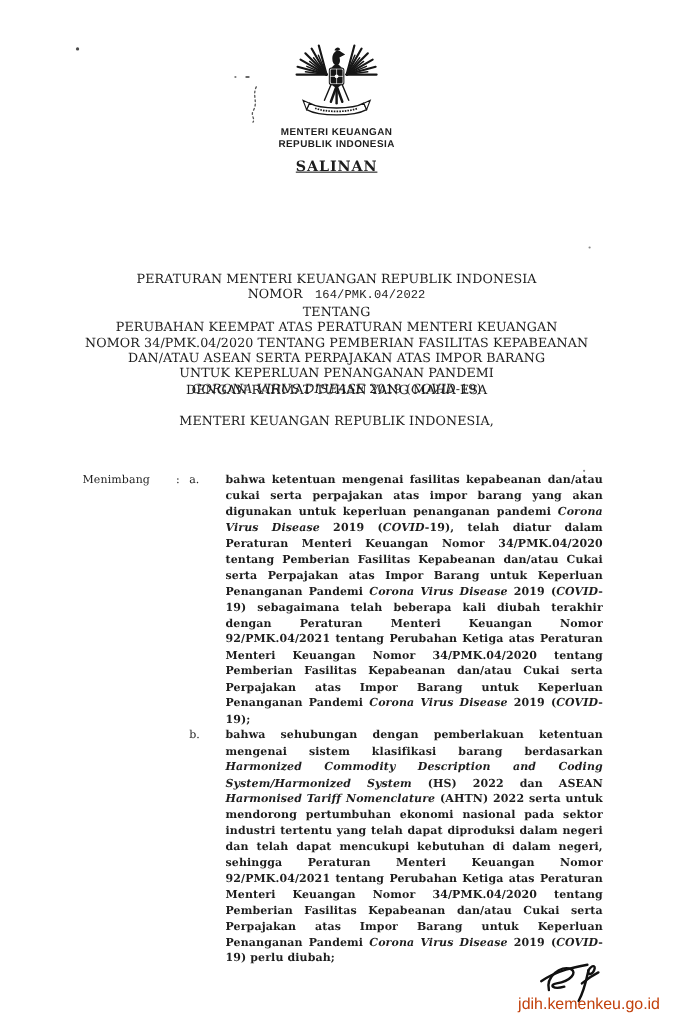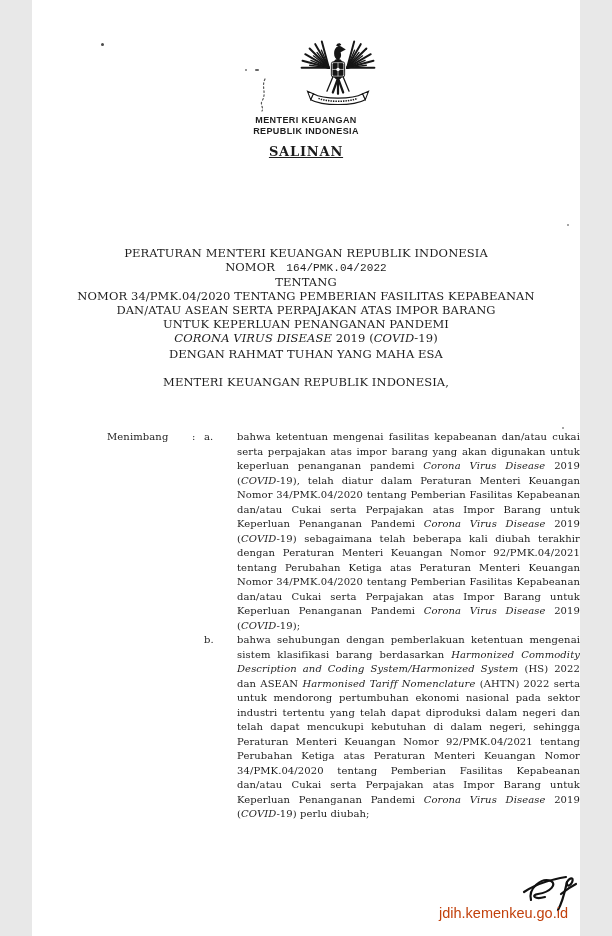--- a/index.html
+++ b/index.html
@@ -1,17 +1,17 @@
 <!DOCTYPE html>
 <html><head>
 <meta charset="utf-8">
 <style>
   html,body{margin:0;padding:0;background:#e8e8e8;}
   .page{
-    position:relative;width:548px;height:936px;background:#ffffff;
+    position:relative;width:612px;height:936px;background:#ffffff;
     font-family:"DejaVu Serif",serif;color:#1d1d1d;overflow:hidden;
     margin:0 auto;
   }
   .ctr{position:absolute;left:0;right:0;text-align:center;}
   .emblem{position:absolute;left:267px;top:33px;width:78px;height:80px;}
   .hdr{font-family:"Liberation Sans",sans-serif;font-weight:bold;font-size:9px;letter-spacing:.4px;line-height:11px;}
   .hdr1{top:115px;}
   .hdr2{top:126px;}
   .salinan{top:144px;font-weight:bold;font-size:13px;letter-spacing:.8px;text-decoration:underline;}
   .title{position:absolute;top:219px;left:0;right:0;margin-top:27px;}
@@ -19,21 +19,21 @@
   .it{font-style:italic;}
   .mono{font-family:"Liberation Mono",monospace;font-size:11px;}
   .invocation{top:347px;font-size:11.5px;letter-spacing:.1px;}
   .authority{top:375px;font-size:11.5px;letter-spacing:.1px;}
   .considering{
     position:absolute;left:75px;top:430px;
     display:grid;grid-template-columns:85px 12px 33px 343px;
     font-size:10px;line-height:14.5px;letter-spacing:.1px;
   }
   .c-label,.c-colon,.c-marker{align-self:start;}
-  .c-text{text-align:justify;text-justify:inter-word;}
+  .c-text{text-align:justify;text-justify:inter-word;font-weight:bold;}
   .col3{grid-column:3;}
   .col4{grid-column:4;}
   .paraf{position:absolute;left:489px;top:873px;width:58px;height:40px;}
   .jdih{
     position:absolute;right:12px;top:905px;
     font-family:"Liberation Sans",sans-serif;font-size:14.5px;
     color:#c2410c;text-decoration:none;cursor:pointer;
   }
   .speck{position:absolute;background:#4a4a4a;border-radius:50%;}
   .artifact-squiggle{position:absolute;left:225px;top:78px;width:12px;height:34px;}
@@ -105,20 +105,21 @@
   </svg>
 
   <div class="ctr hdr hdr1">MENTERI KEUANGAN</div>
   <div class="ctr hdr hdr2">REPUBLIK INDONESIA</div>
   <div class="ctr salinan">SALINAN</div>
 
   <div class="title">
     <div class="ttl-line"><span>PERATURAN MENTERI KEUANGAN REPUBLIK INDONESIA</span></div>
     <div class="ttl-line"><span>NOMOR   </span><span class="mono">164/PMK.04/2022</span></div>
     <div class="ttl-line"><span>TENTANG</span></div>
+    <div class="ttl-line"><span>PERUBAHAN KEEMPAT ATAS PERATURAN MENTERI KEUANGAN</span></div>
     <div class="ttl-line"><span>NOMOR 34/PMK.04/2020 TENTANG PEMBERIAN FASILITAS KEPABEANAN</span></div>
     <div class="ttl-line"><span>DAN/ATAU ASEAN SERTA PERPAJAKAN ATAS IMPOR BARANG</span></div>
     <div class="ttl-line"><span>UNTUK KEPERLUAN PENANGANAN PANDEMI</span></div>
     <div class="ttl-line"><span class="it">CORONA VIRUS DISEASE</span><span> 2019 (</span><span class="it">COVID</span><span>-19)</span></div>
   </div>
 
   <div class="ctr invocation">DENGAN RAHMAT TUHAN YANG MAHA ESA</div>
   <div class="ctr authority">MENTERI KEUANGAN REPUBLIK INDONESIA,</div>
 
   <div class="considering">

